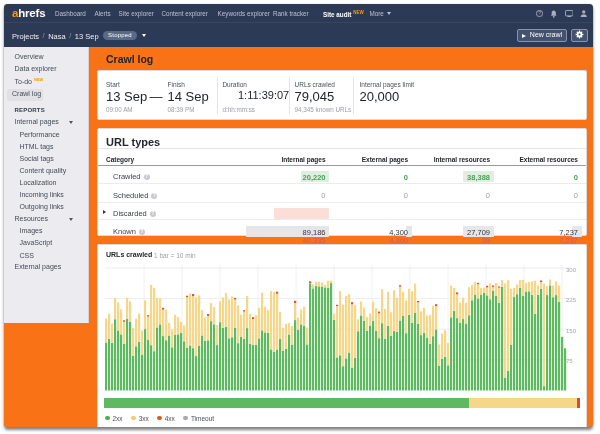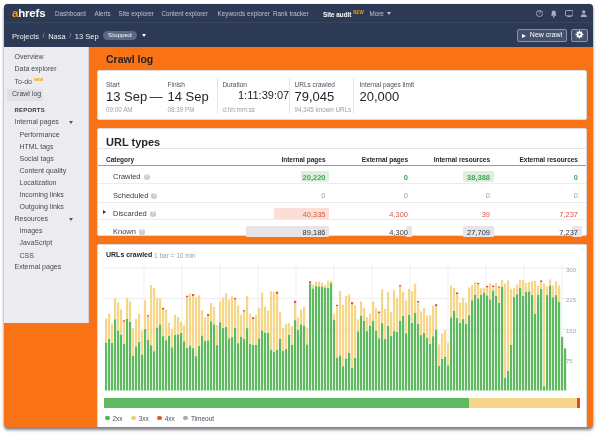--- a/index.html
+++ b/index.html
@@ -49,21 +49,21 @@
 .tlab{position:absolute;font-size:7.5px;color:#3a3f48;white-space:nowrap;}
 .thead{font-weight:bold;color:#23262c;}
 .num.thead,.tlab.thead{font-size:6.5px;}
 .num{position:absolute;font-size:7.5px;text-align:right;white-space:nowrap;}
 .bar{position:absolute;height:11px;border-radius:1px;}
 .rb{position:absolute;left:0;width:100%;height:1px;background:#ececef;}
 .rbd{background:#9a9aa2;}
 .qi{display:inline-block;width:6px;height:6px;border-radius:50%;background:#c9c9cf;color:#fff;font-size:4.5px;line-height:6px;text-align:center;vertical-align:1px;margin-left:3px;font-weight:bold;}
 .dtri{position:absolute;width:0;height:0;border-top:2.5px solid transparent;border-bottom:2.5px solid transparent;border-left:3.5px solid #333;left:5.2px;top:7.5px;}
 .gtxt{color:#48a05c;font-weight:bold;}
-.rtxt{color:#d95948;}
+.rtxt{color:#d95948;margin-top:26px;}
 .ktxt{color:#33363d;}
 
 .ccard{top:196.5px;height:185px;border-bottom:none;border-bottom-left-radius:0;border-bottom-right-radius:0;}
 .cht{position:absolute;left:8px;top:6.5px;font-size:7px;font-weight:bold;color:#23262c;}
 .chs{position:absolute;left:56px;top:7px;font-size:6.5px;color:#9a9da4;}
 .plot{position:absolute;left:7px;top:18.5px;width:462px;height:134px;}
 .ylab{position:absolute;left:468px;font-size:6px;color:#a2a5ab;}
 .ovbar{position:absolute;left:6px;top:153.5px;width:476px;height:10px;background:#f6d78a;}
 .ovg{position:absolute;left:0;top:0;height:100%;width:365px;background:#5eb961;}
 .ovr{position:absolute;right:0;top:0;height:100%;width:3px;background:#e8442f;}

